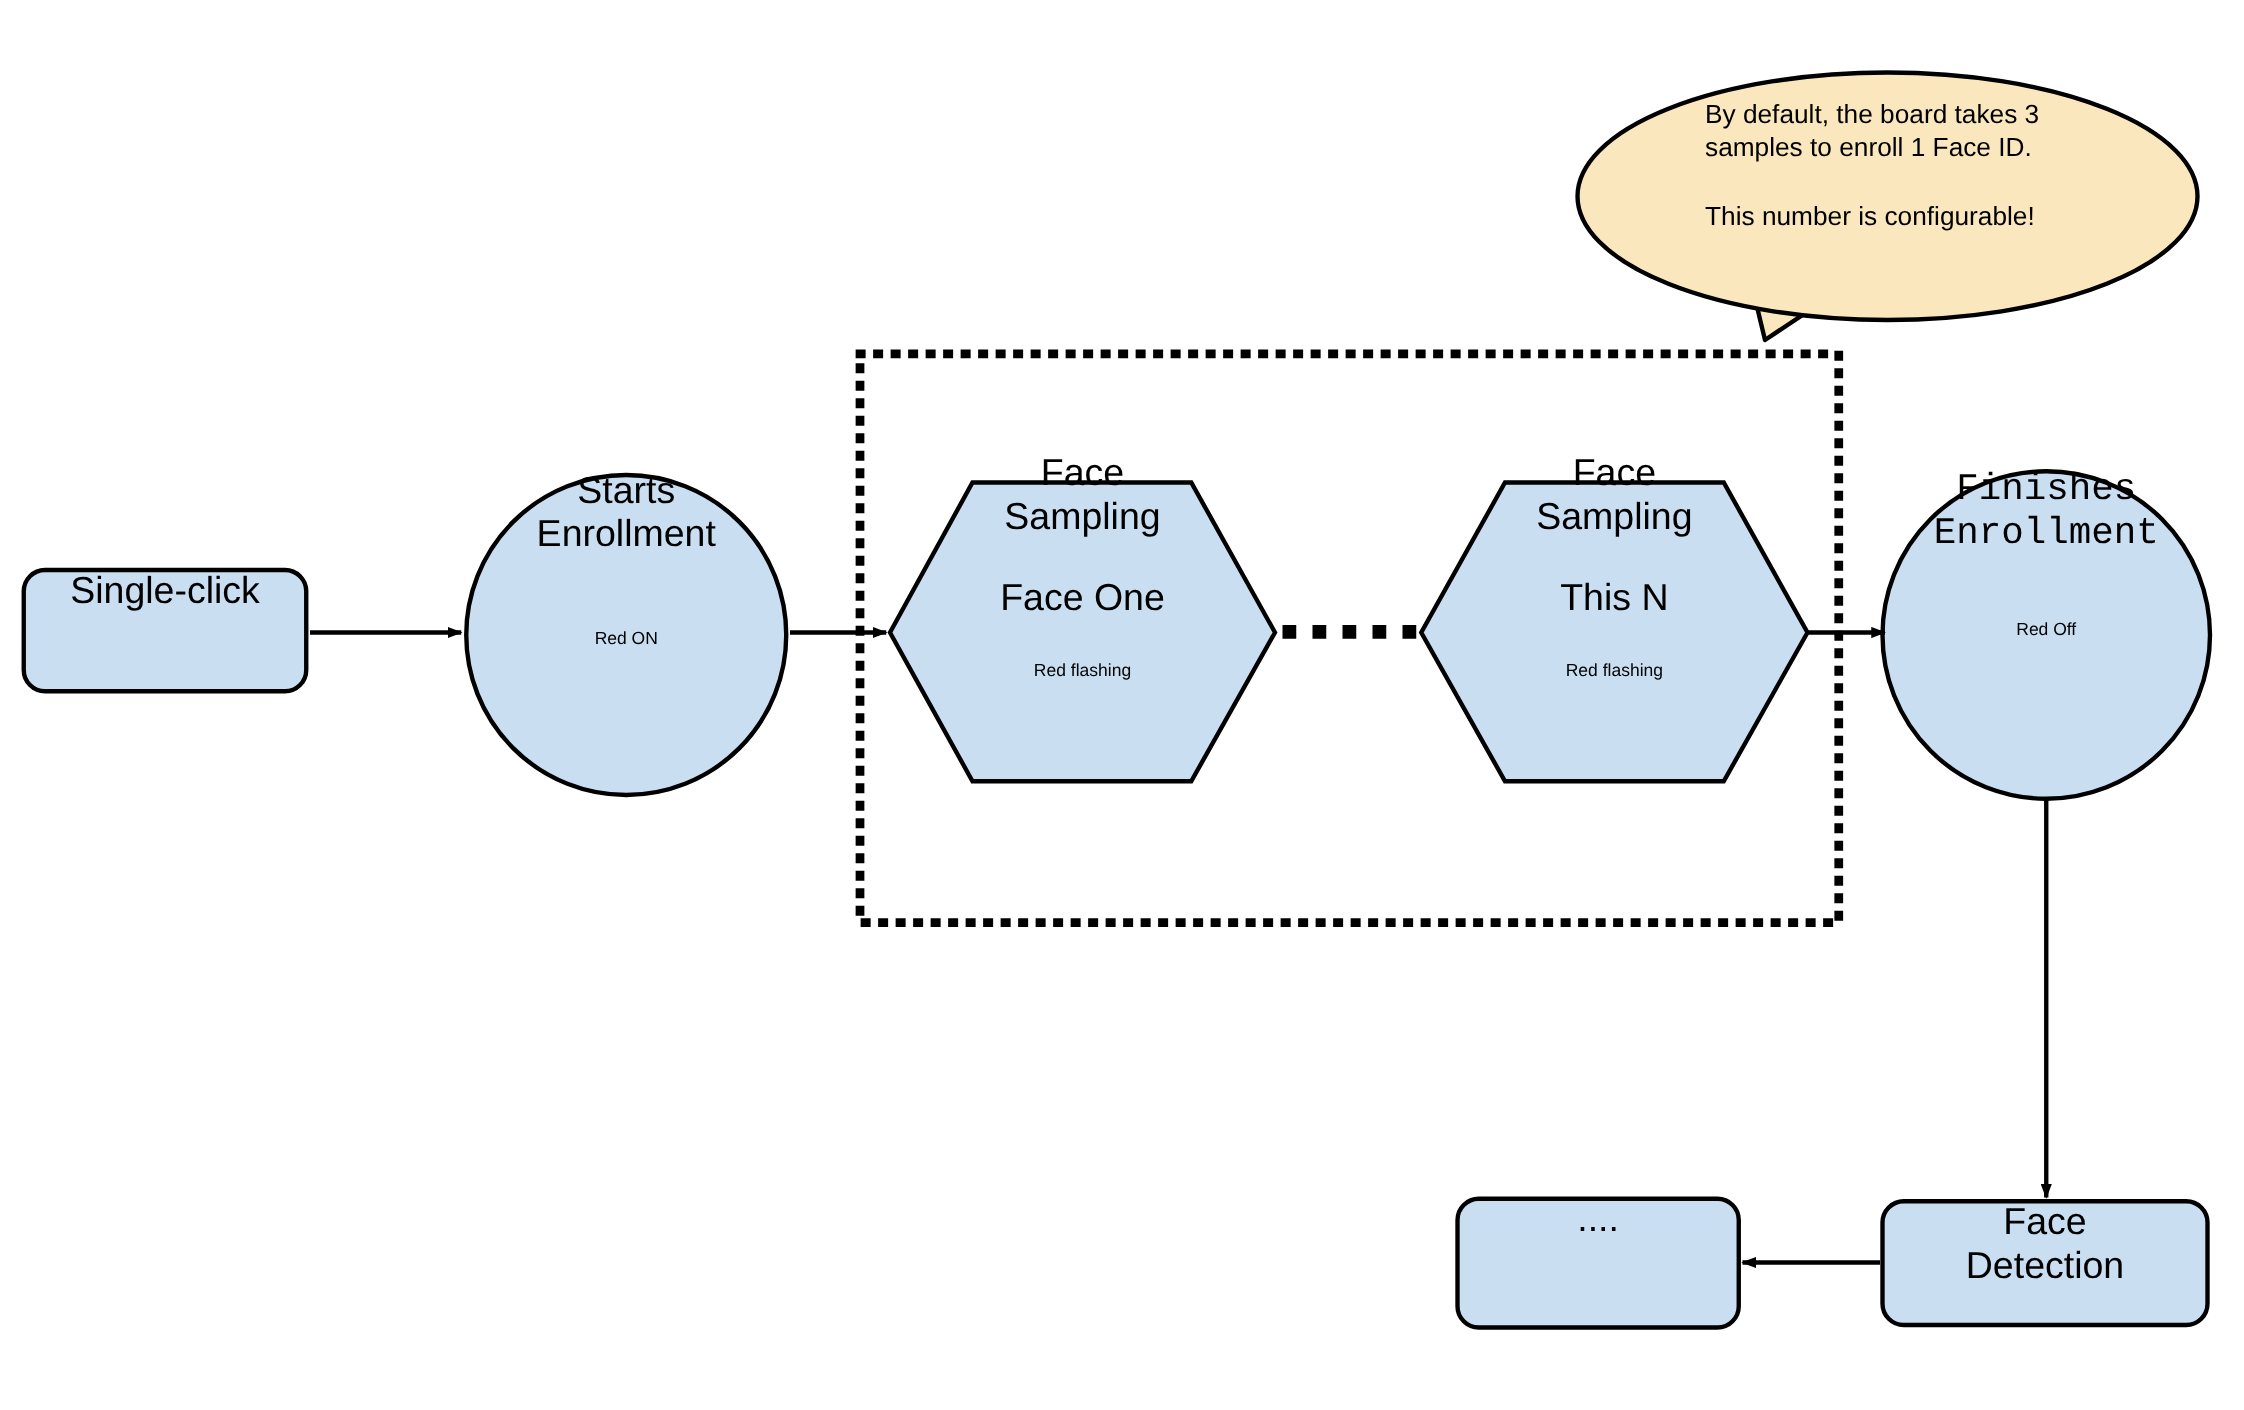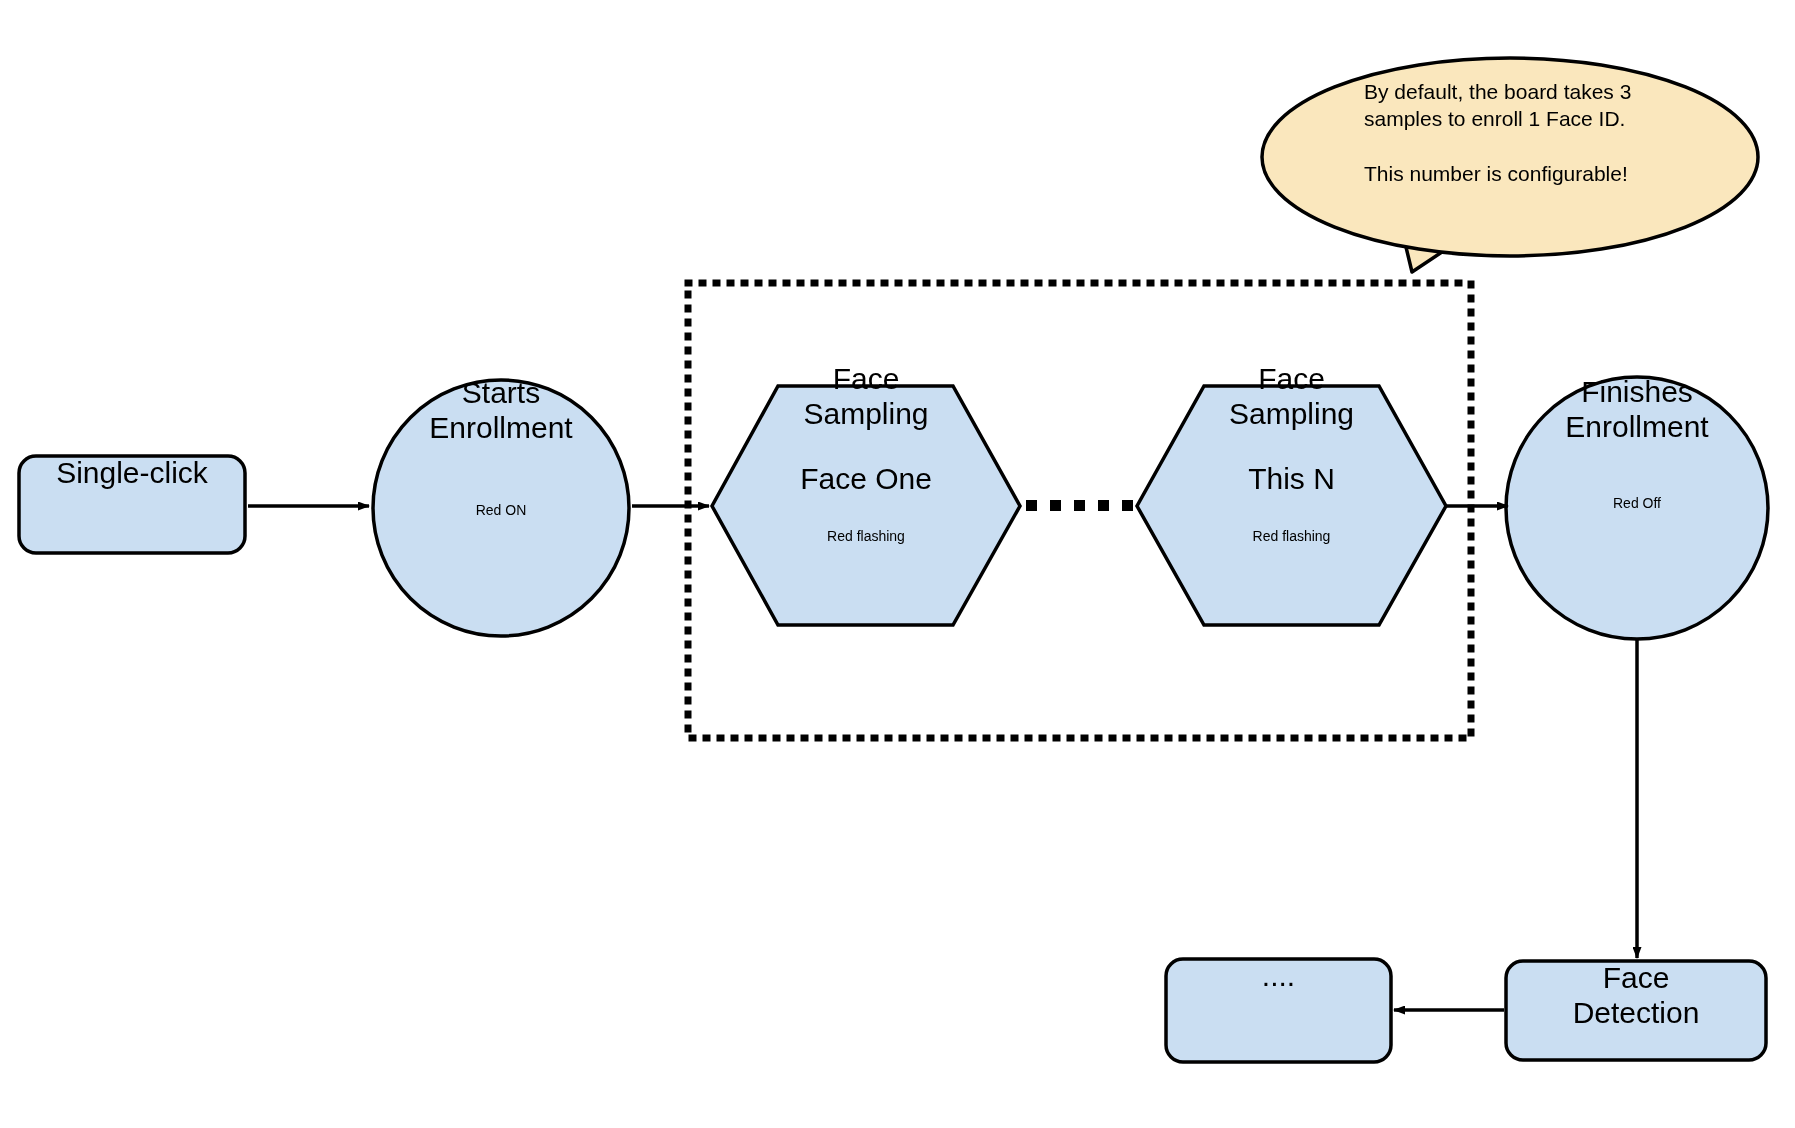--- a/index.html
+++ b/index.html
@@ -118,21 +118,21 @@
   </div>
 
   <div class="node-label" style="left:1137px; top:386px; width:309px; height:239px;">
     <div class="t-main" style="margin-top:-24px;">Face
 Sampling</div>
     <div class="t-main" style="margin-top:30px;">This N</div>
     <div class="t-sub" style="margin-top:32px;">Red flashing</div>
   </div>
 
   <div class="node-label" style="left:1506px; top:377px; width:262px; height:262px;">
-    <div class="t-main" style="margin-top:-2px;">Finishes
+    <div class="t-main" style="margin-top:-2px;font-family:Liberation Mono, monospace;">Finishes
 Enrollment</div>
     <div class="t-sub" style="margin-top:50px;">Red Off</div>
   </div>
 
   <div class="node-label" style="left:1506px; top:961px; width:260px; height:99px;">
     <div class="t-main">Face
 Detection</div>
   </div>
 
   <div class="node-label" style="left:1166px; top:959px; width:225px; height:103px;">

